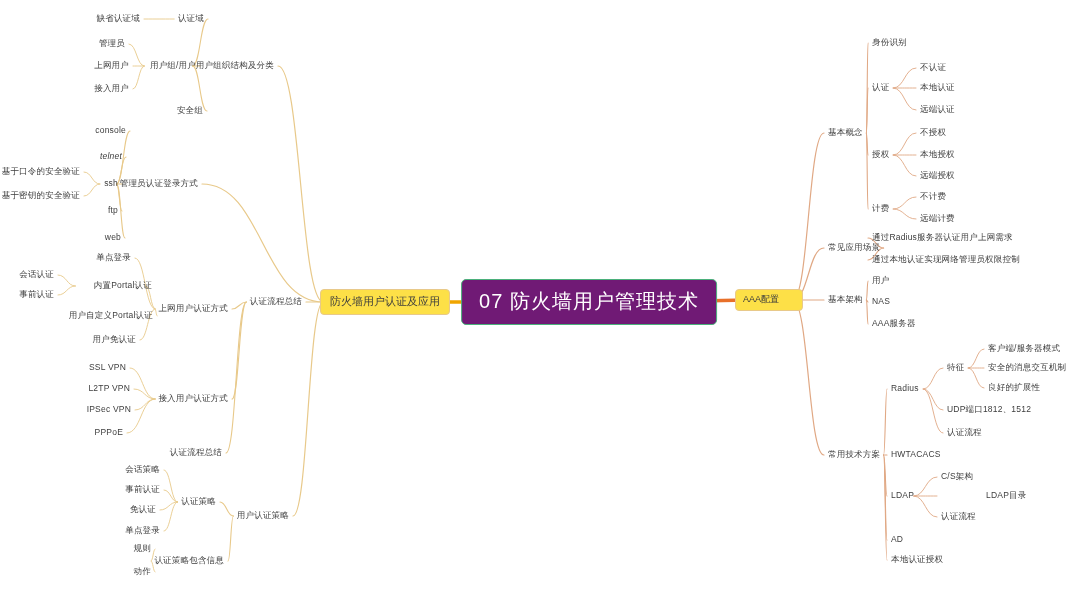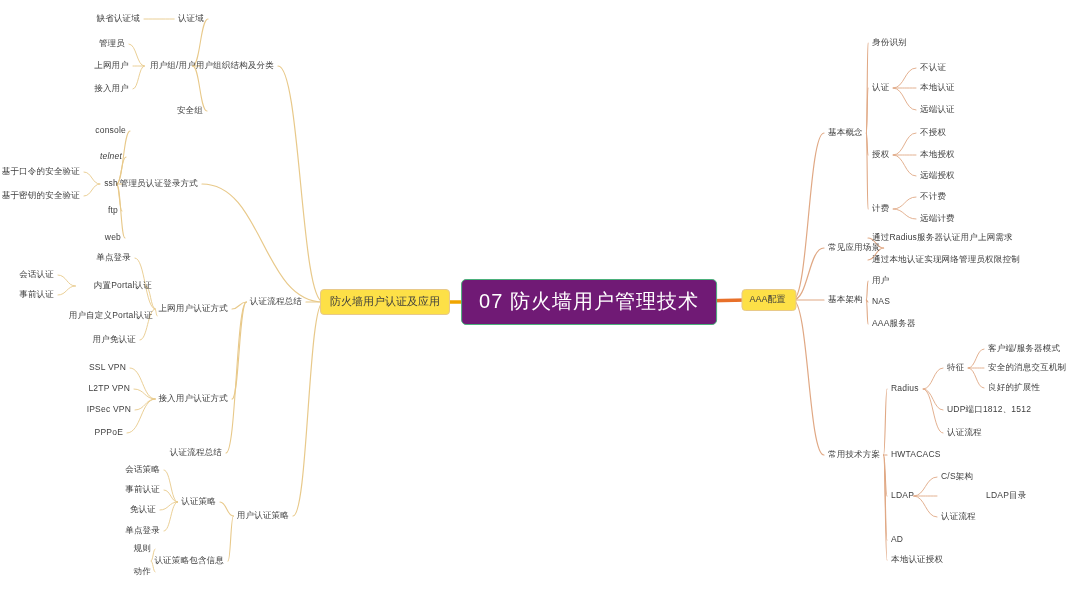--- a/index.html
+++ b/index.html
@@ -27,21 +27,21 @@
     box-shadow:0 0 0 0 rgba(0,0,0,0);
   }
   .boxnode{
     position:absolute;
     background:#fde047;border:1px solid #e8c98a;border-radius:4px;
     color:#3d3d3d;font-size:11px;line-height:1;
     padding:6px 9px 7px 9px;
     transform:translate(-50%,-50%);
     white-space:nowrap;
   }
-  .boxnode.l2{font-size:9px;padding:5px 10px 6px 7px;}
+  .boxnode.l2{font-size:9px;padding:5px 23px 6px 7px;}
 </style>
 </head>
 <body>
 
 <div id="canvas">
   <svg class="wires" id="wires">
       <path d="M 444.74 302 L 528.08 302" stroke="#f0a500" stroke-width="3.5" fill="none"></path>
       <path d="M 649.92 302 L 747.1325 300" stroke="#e8702a" stroke-width="3.5" fill="none"></path>
       <path d="M 323.26 302 C 300.63 302, 300.63 66, 278 66" fill="none" stroke="#e8c98a" stroke-width="1.2" stroke-linecap="round"></path>
       <path d="M 192.60000000000002 66 C 200.3 66, 200.3 19, 208 19" fill="none" stroke="#e8c98a" stroke-width="1.1" stroke-linecap="round"></path>

